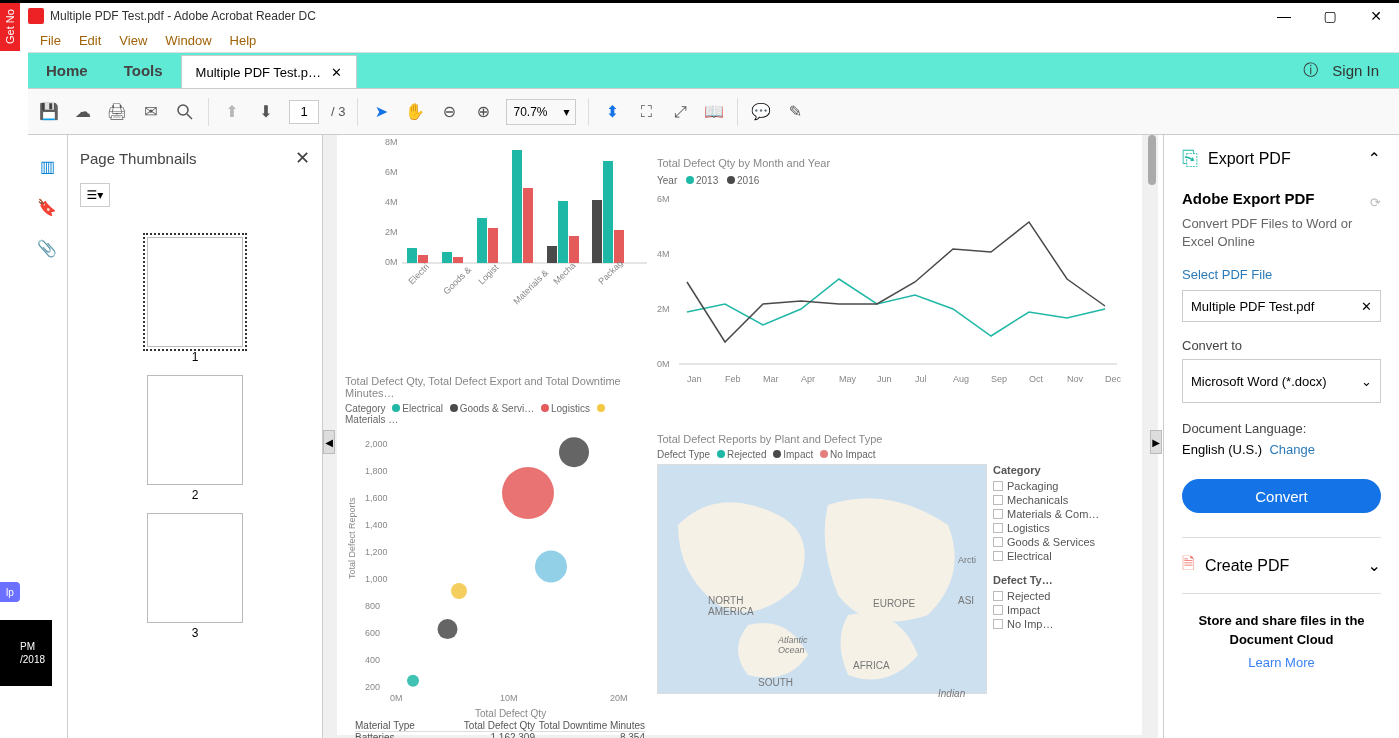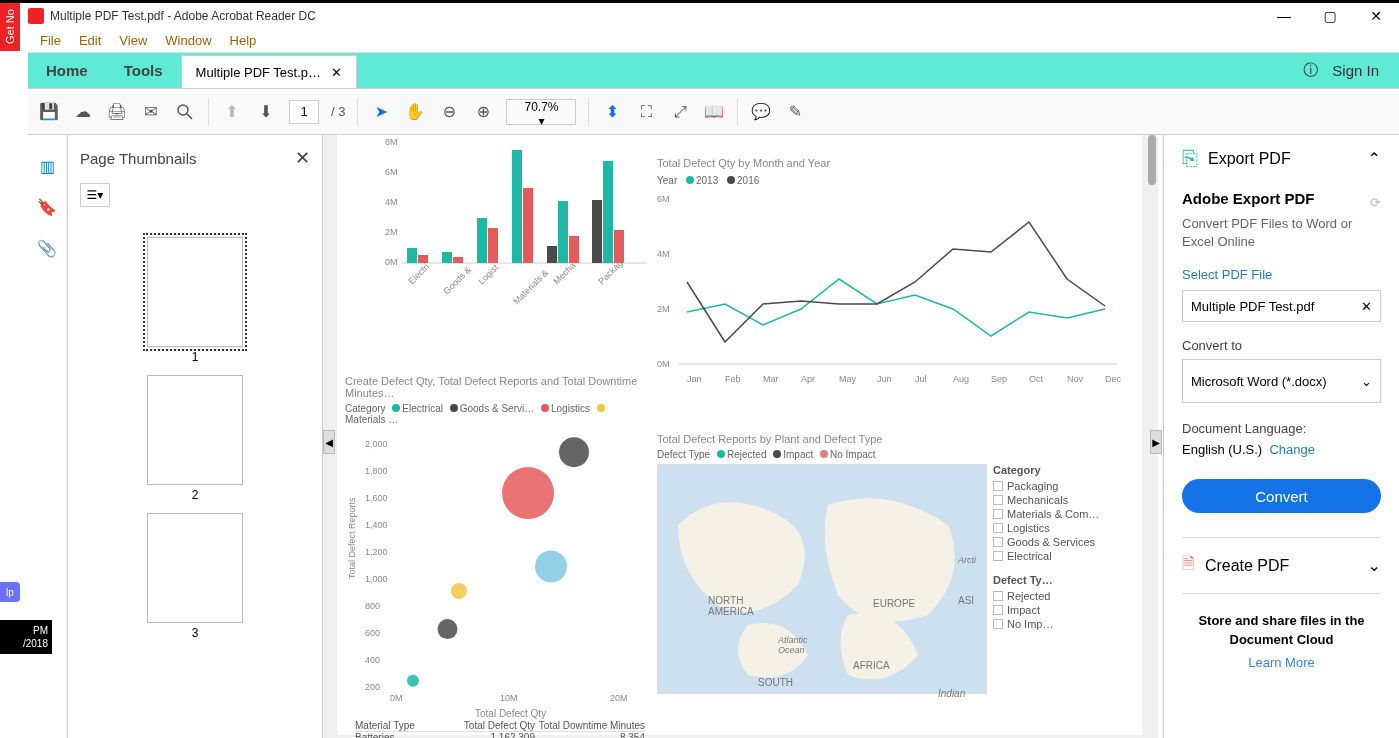--- a/index.html
+++ b/index.html
@@ -1,37 +1,37 @@
 <!DOCTYPE html>
 <html><head>
 <meta charset="utf-8">
 <style>
 * { margin: 0; padding: 0; box-sizing: border-box; font-family: "Segoe UI", Arial, sans-serif; }
 body { width: 1399px; height: 738px; overflow: hidden; background: #fff; position: relative; }
 .blackbar { position: absolute; top: 0; left: 0; right: 0; height: 3px; background: #000; }
 .red-tab { position: absolute; left: 0; top: 3px; width: 20px; height: 48px; background: #ed2224; color: #fff; writing-mode: vertical-rl; transform: rotate(180deg); font-size: 11px; display: flex; align-items: center; justify-content: center; }
 .blue-tab { position: absolute; left: 0; top: 582px; width: 20px; height: 20px; background: #6b70ff; border-radius: 0 4px 4px 0; color: #fff; font-size: 10px; display: flex; align-items: center; justify-content: center; }
-.time-block { position: absolute; left: 0; top: 620px; width: 52px; background: #000; color: #fff; font-size: 10px; text-align: right; padding: 4px; line-height: 1.3; }
+.time-block { position: absolute; left: 0; top: 620px; width: 52px; background: #000; color: #fff; font-size: 10px; text-align: right; padding: 20px; line-height: 1.3; }
 .titlebar { position: absolute; top: 3px; left: 28px; right: 0; height: 26px; display: flex; align-items: center; font-size: 12px; color: #333; }
 .titlebar .ticon { width: 16px; height: 16px; background: #ed2224; margin-right: 6px; border-radius: 2px; }
 .winctrl { position: absolute; top: 3px; right: 0; display: flex; }
 .winctrl div { width: 46px; height: 26px; display: flex; align-items: center; justify-content: center; font-size: 14px; }
 .menubar { position: absolute; top: 29px; left: 28px; right: 0; height: 24px; display: flex; align-items: center; font-size: 13px; gap: 18px; padding-left: 12px; border-bottom: 1px solid #ddd; }
 .menubar span { color: #a16207; }
 .tabbar { position: absolute; top: 53px; left: 28px; right: 0; height: 36px; display: flex; align-items: stretch; background: #5eead4; border-bottom: 1px solid #ccc; }
 .tabbar .htab { padding: 0 18px; display: flex; align-items: center; font-size: 15px; font-weight: 600; color: #444; }
 .tabbar .doctab { background: #fff; border: 1px solid #ccc; border-bottom: none; padding: 0 14px; display: flex; align-items: center; font-size: 13px; gap: 10px; margin-top: 2px; }
 .tabbar .spacer { flex: 1; }
 .tabbar .signin { padding: 0 20px; display: flex; align-items: center; font-size: 15px; color: #333; gap: 14px; }
 .toolbar { position: absolute; top: 89px; left: 28px; right: 0; height: 46px; background: #f9f9f9; border-bottom: 1px solid #ccc; display: flex; align-items: center; padding: 0 10px; gap: 12px; }
 .toolbar .sep { width: 1px; height: 28px; background: #ddd; }
 .toolbar .ticon { width: 22px; height: 22px; display: flex; align-items: center; justify-content: center; color: #555; }
 .toolbar input.page { width: 30px; height: 24px; text-align: center; border: 1px solid #ccc; font-size: 13px; }
 .toolbar .pgtotal { font-size: 13px; color: #555; }
-.toolbar .zoom { width: 70px; height: 26px; border: 1px solid #ccc; font-size: 12px; display: flex; align-items: center; justify-content: space-between; padding: 0 6px; flex-direction: column; }
+.toolbar .zoom { width: 70px; height: 26px; border: 1px solid #ccc; font-size: 12px; display: flex; align-items: center; justify-content: space-between; padding: 0 6px; }
 .leftrail { position: absolute; top: 135px; left: 28px; width: 40px; bottom: 0; border-right: 1px solid #ccc; display: flex; flex-direction: column; align-items: center; padding-top: 22px; gap: 22px; color: #555; }
 .leftrail .active { color: #0a84d6; }
 .ptpanel { position: absolute; top: 135px; left: 68px; width: 255px; bottom: 0; border-right: 1px solid #ccc; padding: 12px; }
 .ptpanel .hdr { display: flex; justify-content: space-between; align-items: center; font-size: 15px; color: #444; margin-bottom: 14px; }
 .ptpanel .opt { width: 30px; height: 24px; border: 1px solid #ccc; display: flex; align-items: center; justify-content: center; font-size: 12px; }
 .thumbs { display: flex; flex-direction: column; align-items: center; gap: 28px; margin-top: 30px; }
 .thumb { width: 96px; height: 110px; border: 1px solid #bbb; background: #fff; position: relative; }
 .thumb.sel { outline: 2px dotted #333; outline-offset: 2px; }
 .thumb .tn { position: absolute; bottom: -18px; left: 0; right: 0; text-align: center; font-size: 12px; }
 .docarea { position: absolute; top: 135px; left: 323px; width: 835px; bottom: 0; overflow: hidden; background: #f0f0f0; }
@@ -243,21 +243,21 @@
             <text x="296" y="190">Aug</text>
             <text x="334" y="190">Sep</text>
             <text x="372" y="190">Oct</text>
             <text x="410" y="190">Nov</text>
             <text x="448" y="190">Dec</text>
           </g>
       </svg>
     </div>
 
     <div style="position:absolute;top:240px;left:8px;width:300px;">
-      <div class="chart-title">Create Defect Qty, Total Defect Reports and Total Downtime Minutes…</div>
+      <div class="chart-title">Total Defect Qty, Total Defect Export and Total Downtime Minutes…</div>
       <div style="font-size:10px;color:#666;margin:4px 0">
         <span>Category</span>
         <span id="scatterLegend"> <span style="display:inline-block;width:8px;height:8px;border-radius:50%;background:#1fb7a6;margin:0 2px 0 4px"></span>Electrical <span style="display:inline-block;width:8px;height:8px;border-radius:50%;background:#4a4a4a;margin:0 2px 0 4px"></span>Goods &amp; Servi… <span style="display:inline-block;width:8px;height:8px;border-radius:50%;background:#e55b5b;margin:0 2px 0 4px"></span>Logistics <span style="display:inline-block;width:8px;height:8px;border-radius:50%;background:#f2c744;margin:0 2px 0 4px"></span>Materials …</span>
       </div>
       <svg width="300" height="290">
         <g font-size="9" fill="#888" id="scatterY">
             <text x="20" y="18">2,000</text>
             <text x="20" y="45">1,800</text>
             <text x="20" y="72">1,600</text>
             <text x="20" y="99">1,400</text>
@@ -301,21 +301,21 @@
             <path d="M90 160 Q130 150 150 190 Q130 220 90 210 Q70 185 90 160" fill="#f5f1e6"></path>
             <path d="M190 150 Q240 140 260 190 Q230 225 190 210 Q175 175 190 150" fill="#f5f1e6"></path>
           </svg>
           <span style="position:absolute;top:130px;left:50px">NORTH<br>AMERICA</span>
           <span style="position:absolute;top:133px;left:215px">EUROPE</span>
           <span style="position:absolute;top:130px;left:300px">ASI</span>
           <span style="position:absolute;top:195px;left:195px">AFRICA</span>
           <span style="position:absolute;top:212px;left:100px">SOUTH</span>
           <span style="position:absolute;top:223px;left:280px;font-style:italic">Indian</span>
           <span style="position:absolute;top:170px;left:120px;font-style:italic;font-size:9px">Atlantic<br>Ocean</span>
-          <span style="position:absolute;top:90px;left:300px;font-style:italic;font-size:9px">Arcti</span>
+          <span style="position:absolute;top:90px;left:300px;font-size:9px">Arcti</span>
         </div>
         <div style="width:120px;font-size:11px;color:#555">
           <div style="font-weight:600;margin-bottom:4px">Category</div>
           <div id="catList">
               <div style="display:flex;align-items:center;gap:4px;margin-bottom:2px"><span style="width:10px;height:10px;border:1px solid #bbb;display:inline-block"></span>Packaging</div>
               <div style="display:flex;align-items:center;gap:4px;margin-bottom:2px"><span style="width:10px;height:10px;border:1px solid #bbb;display:inline-block"></span>Mechanicals</div>
               <div style="display:flex;align-items:center;gap:4px;margin-bottom:2px"><span style="width:10px;height:10px;border:1px solid #bbb;display:inline-block"></span>Materials &amp; Com…</div>
               <div style="display:flex;align-items:center;gap:4px;margin-bottom:2px"><span style="width:10px;height:10px;border:1px solid #bbb;display:inline-block"></span>Logistics</div>
               <div style="display:flex;align-items:center;gap:4px;margin-bottom:2px"><span style="width:10px;height:10px;border:1px solid #bbb;display:inline-block"></span>Goods &amp; Services</div>
               <div style="display:flex;align-items:center;gap:4px;margin-bottom:2px"><span style="width:10px;height:10px;border:1px solid #bbb;display:inline-block"></span>Electrical</div>

